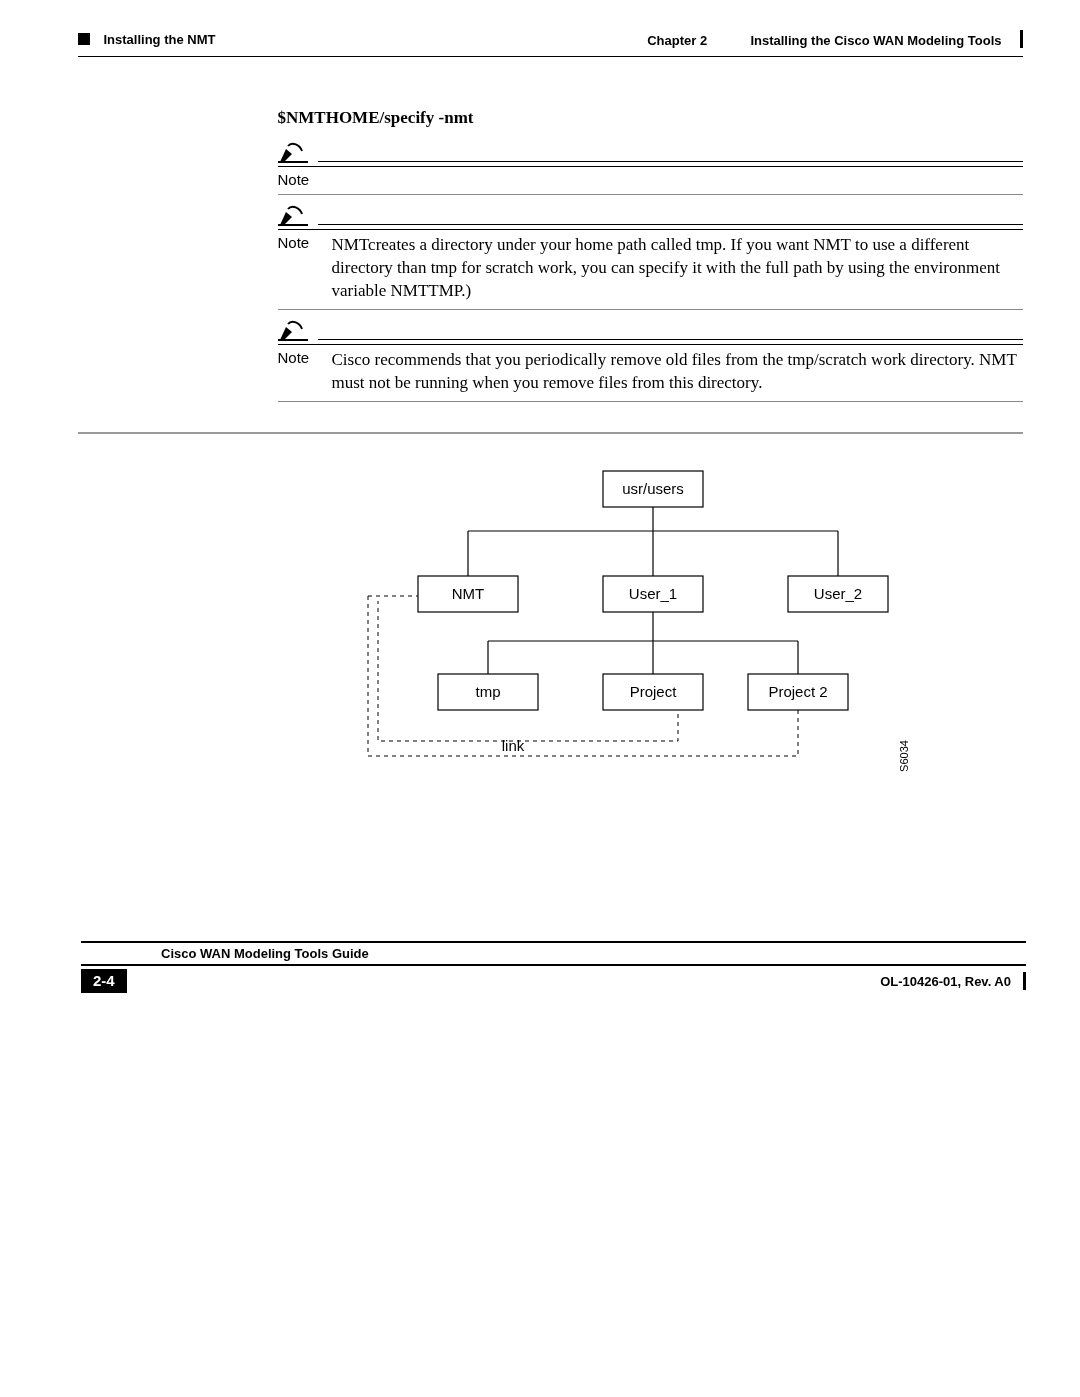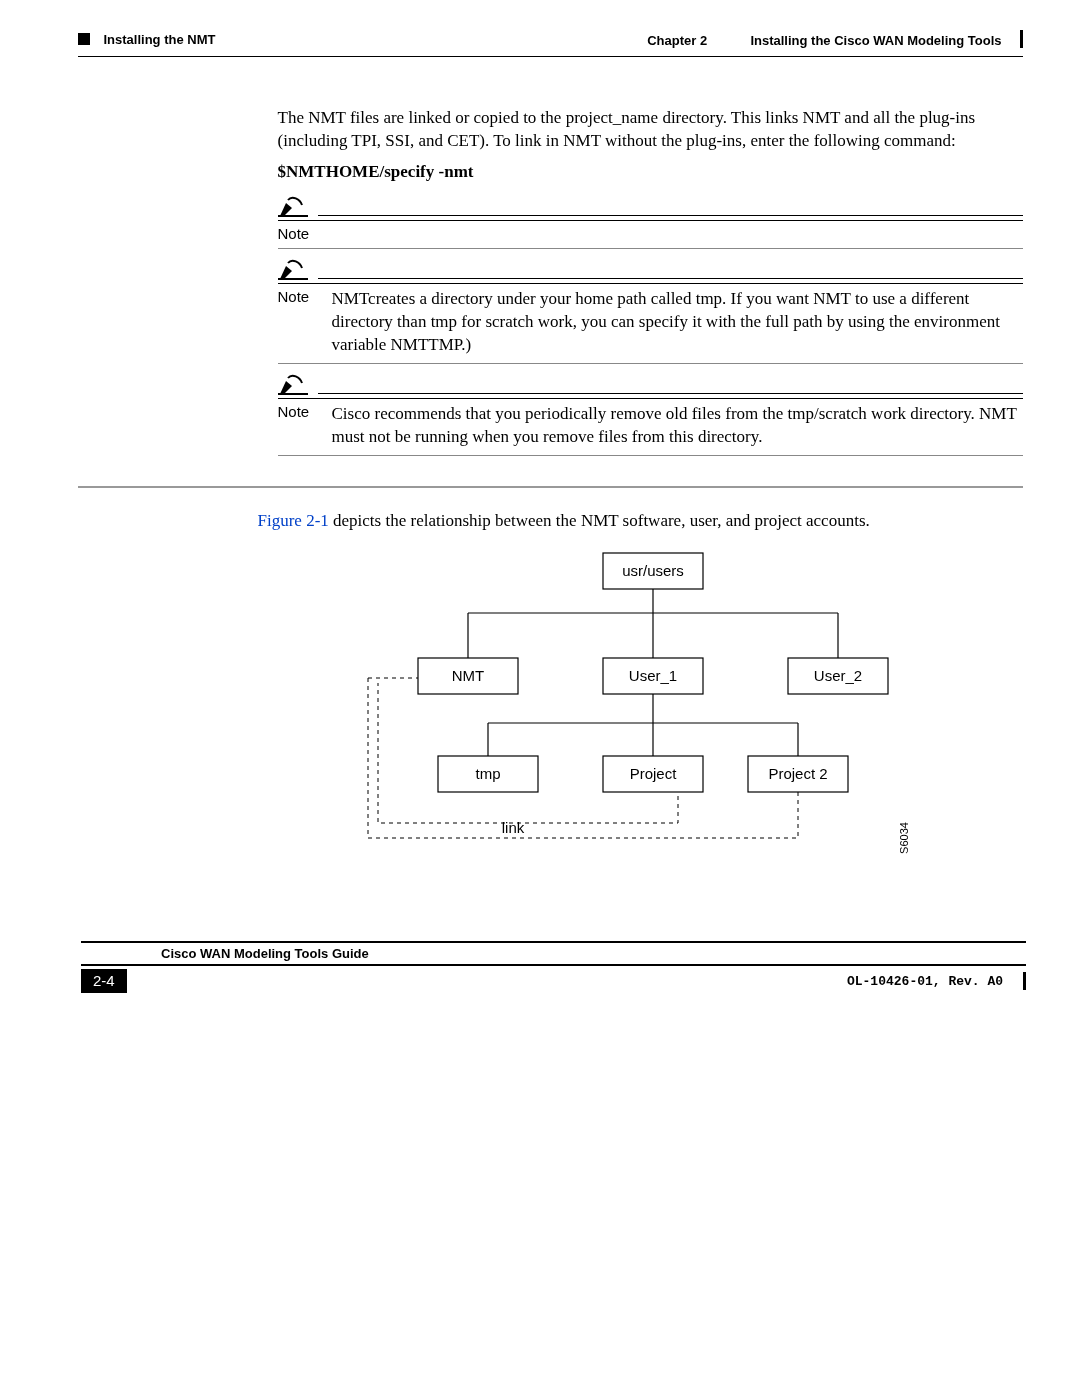--- a/index.html
+++ b/index.html
@@ -151,31 +151,31 @@
   .footer-row {
     display: flex;
     justify-content: space-between;
     align-items: center;
     margin-top: 3px;
   }
   .page-badge {
     background: #000;
     color: #fff;
     font-family: Arial, Helvetica, sans-serif;
-    font-weight: normal;
+    font-weight: bold;
     font-size: 15px;
     padding: 3px 12px 4px 12px;
   }
   .pub-id {
-    font-family: Liberation Mono, monospace;
+    font-family: Liberation Sans, sans-serif;
     font-weight: bold;
     font-size: 13px;
     display: flex;
     align-items: center;
-    gap: 20px;
+    gap: 12px;
   }
 </style>
 </head>
 <body>
 
 <div class="page">
 
   <div class="header">
     <div class="header-left">
       <span class="sq-left"></span>
@@ -186,21 +186,20 @@
       <span>&nbsp;&nbsp;</span>
       <span>Installing the Cisco WAN Modeling Tools</span>
       <span class="vbar"></span>
     </div>
   </div>
   <div style="width:945px;margin:0 auto;border-top:1px solid #000;"></div>
 
   <div class="main">
     <div class="body-col">
 
-      <p>The NMT files are linked or copied to the project_name directory. This links NMT and all the plug-ins (including TPI, SSI, and CET). To link in NMT without the plug-ins, enter the following command:</p>
       <p class="cmd">$NMTHOME/specify -nmt</p>
 
       <div class="note-block">
         <div class="pen-hr">
           <span class="pen-icon">
             <svg width="30" height="22" viewBox="0 0 30 22">
               <path d="M2 20 L8 7 L14 12 L6 20 Z" fill="#000"></path>
               <path d="M10 4 C 14 -1 22 3 24 9" stroke="#000" stroke-width="2" fill="none"></path>
               <path d="M0 20 L30 20" stroke="#000" stroke-width="2"></path>
             </svg>
@@ -247,23 +246,20 @@
           <span class="note-text">Cisco recommends that you periodically remove old files from the tmp/scratch work directory. NMT must not be running when you remove files from this directory.</span>
         </div>
         <div class="note-sep"></div>
       </div>
 
     </div>
 
     <hr class="section-rule">
 
     <div style="margin-left:180px;">
-      <p>
-        <span class="fig-link">Figure 2-1</span><span> depicts the relationship between the NMT software, user, and project accounts.</span>
-      </p>
 
 
       <div class="diagram-wrap">
         <svg width="600" height="340" viewBox="0 0 600 340" font-family="Arial,Helvetica,sans-serif" font-size="15">
 
           <path d="M 20 140 L 20 300 L 450 300 L 450 250" fill="none" stroke="#000" stroke-width="1" stroke-dasharray="4 4"></path>
           <path d="M 20 140 L 70 140" fill="none" stroke="#000" stroke-width="1" stroke-dasharray="4 4"></path>
           <path d="M 330 250 L 330 285 L 30 285 L 30 145" fill="none" stroke="#000" stroke-width="1" stroke-dasharray="4 4"></path>
 
           <rect x="255" y="15" width="100" height="36" fill="#fff" stroke="#000" stroke-width="1.2"></rect>

